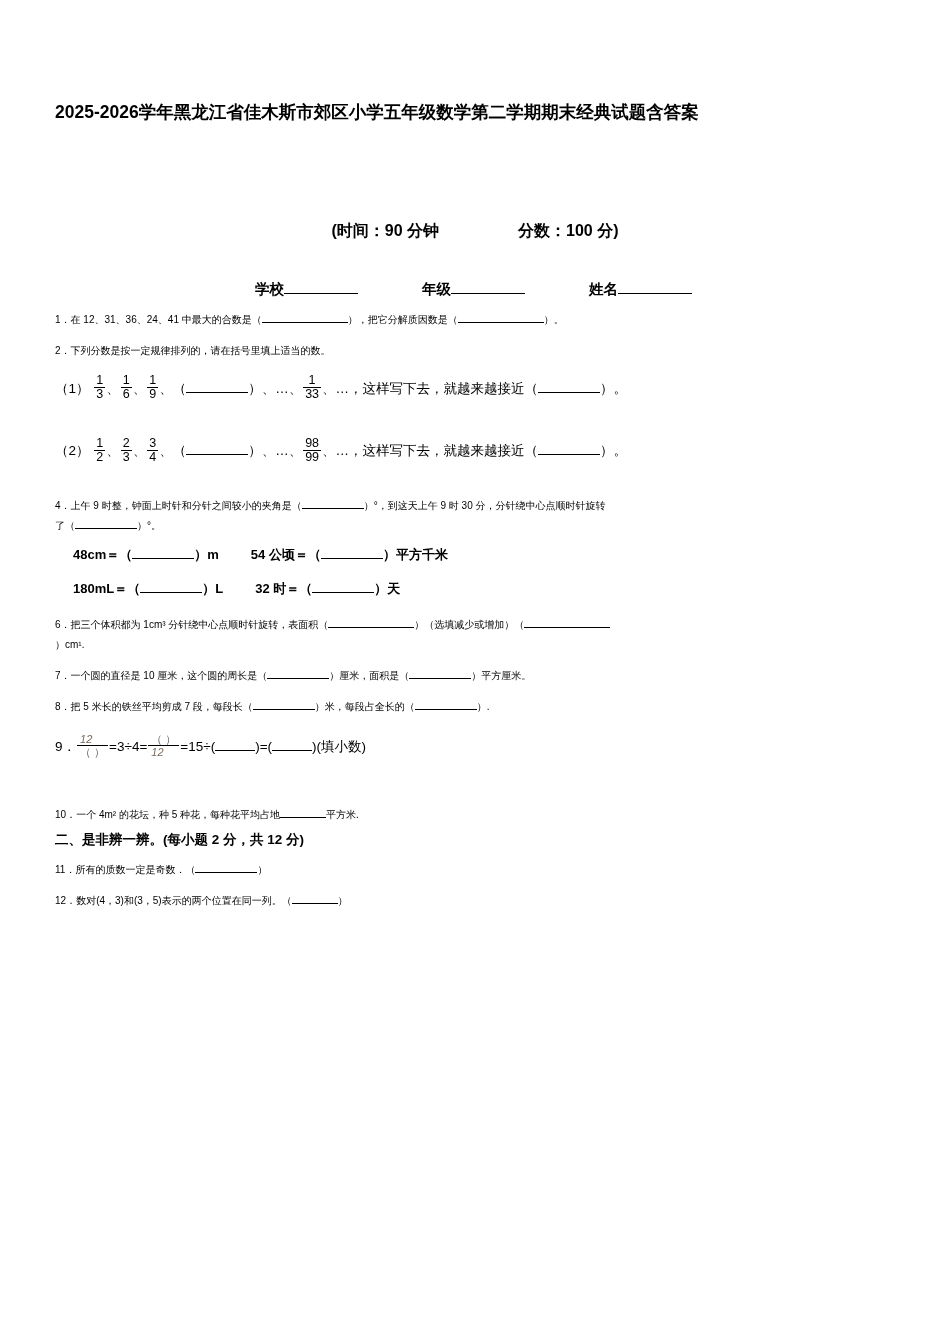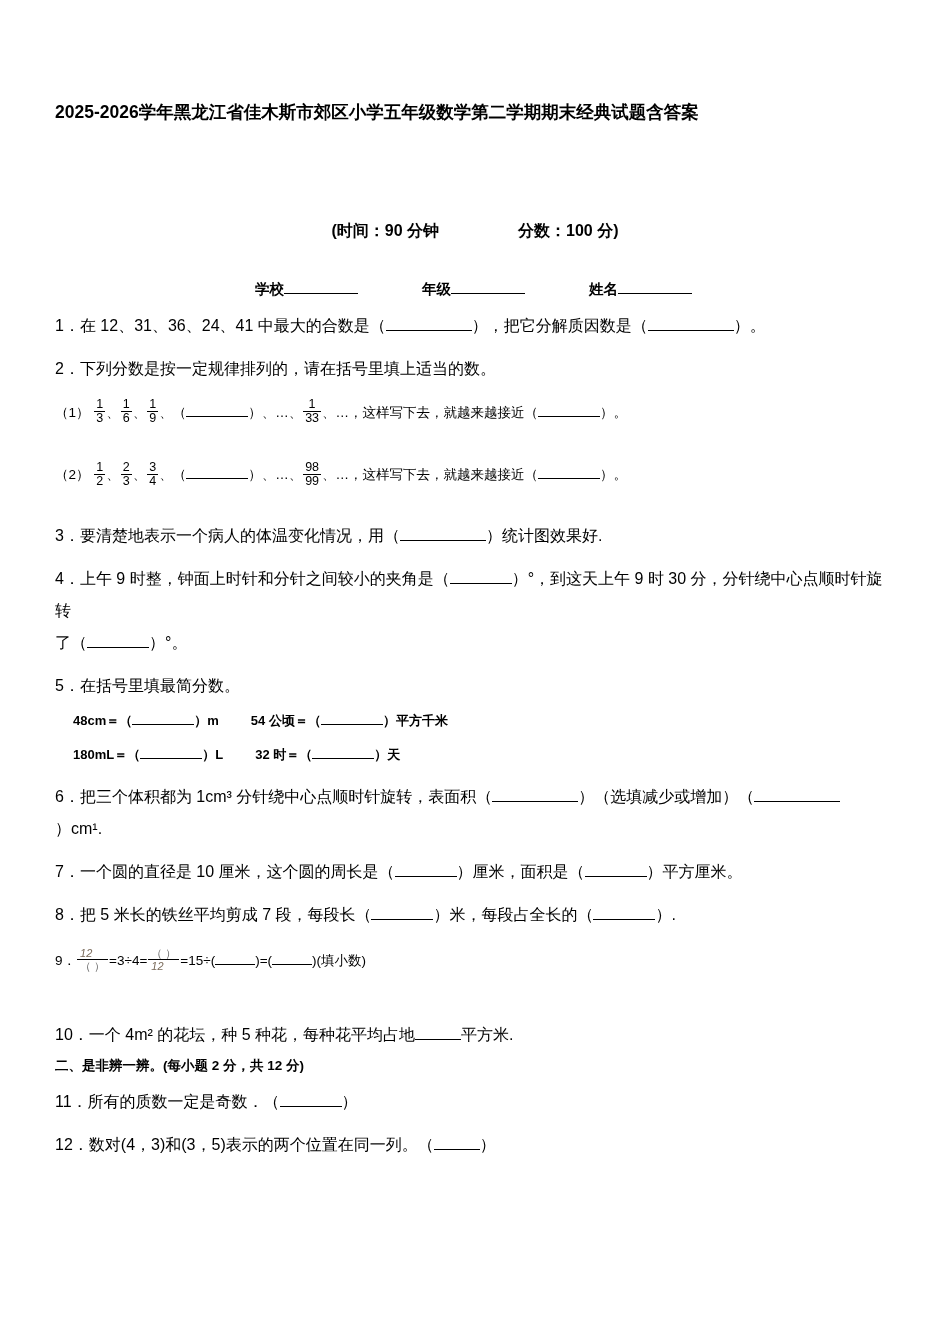--- a/index.html
+++ b/index.html
@@ -58,21 +58,21 @@
     white-space: nowrap;
   }
   .section-head {
     font-family: "Liberation Sans", sans-serif;
     font-size: 13.5px;
     font-weight: bold;
     margin-top: 26px;
   }
   .q {
     font-family: "Liberation Sans", sans-serif;
-    font-size: 16px;
+    font-size: 10px;
     line-height: 2.0;
     margin-top: 11px;
   }
   .sub {
     font-family: "Liberation Sans", sans-serif;
     font-size: 13.5px;
     line-height: 2.1;
     margin-top: 14px;
   }
   .frac {
@@ -173,32 +173,26 @@
 
     <div class="spacer-20"></div>
 
     <div class="sub">
       <span>（2）</span>
       <span class="frac"><span class="n">1</span><span class="d">2</span></span>、<span class="frac"><span class="n">2</span><span class="d">3</span></span>、<span class="frac"><span class="n">3</span><span class="d">4</span></span><span>、（</span><span class="blank-m"></span><span>）、…、</span><span class="frac"><span class="n">98</span><span class="d">99</span></span><span>、…，这样写下去，就越来越接近（</span><span class="blank-m"></span><span>）。</span>
     </div>
 
     <div class="spacer-20"></div>
 
-    <div class="q">
-      <span>3．</span><span>要清楚地表示一个病人的体温变化情况，用（</span><span class="blank-l"></span><span>）统计图效果好.</span>
-    </div>
 
     <div class="q">
       <span>4．</span><span>上午 9 时整，钟面上时针和分针之间较小的夹角是（</span><span class="blank-m"></span><span>）°，到这天上午 9 时 30 分，分针绕中心点顺时针旋转</span><br>
       <span>了（</span><span class="blank-m"></span><span>）°。</span>
     </div>
 
-    <div class="q">
-      <span>5．</span><span>在括号里填最简分数。</span>
-    </div>
 
     <div class="q5line indent">
       <span>48cm＝（</span><span class="blank-m"></span><span>）m</span><span class="sp"></span><span>54 公顷＝（</span><span class="blank-m"></span><span>）平方千米</span>
     </div>
 
     <div class="q5line indent">
       <span>180mL＝（</span><span class="blank-m"></span><span>）L</span><span class="sp"></span><span>32 时＝（</span><span class="blank-m"></span><span>）天</span>
     </div>
 
     <div class="q">

